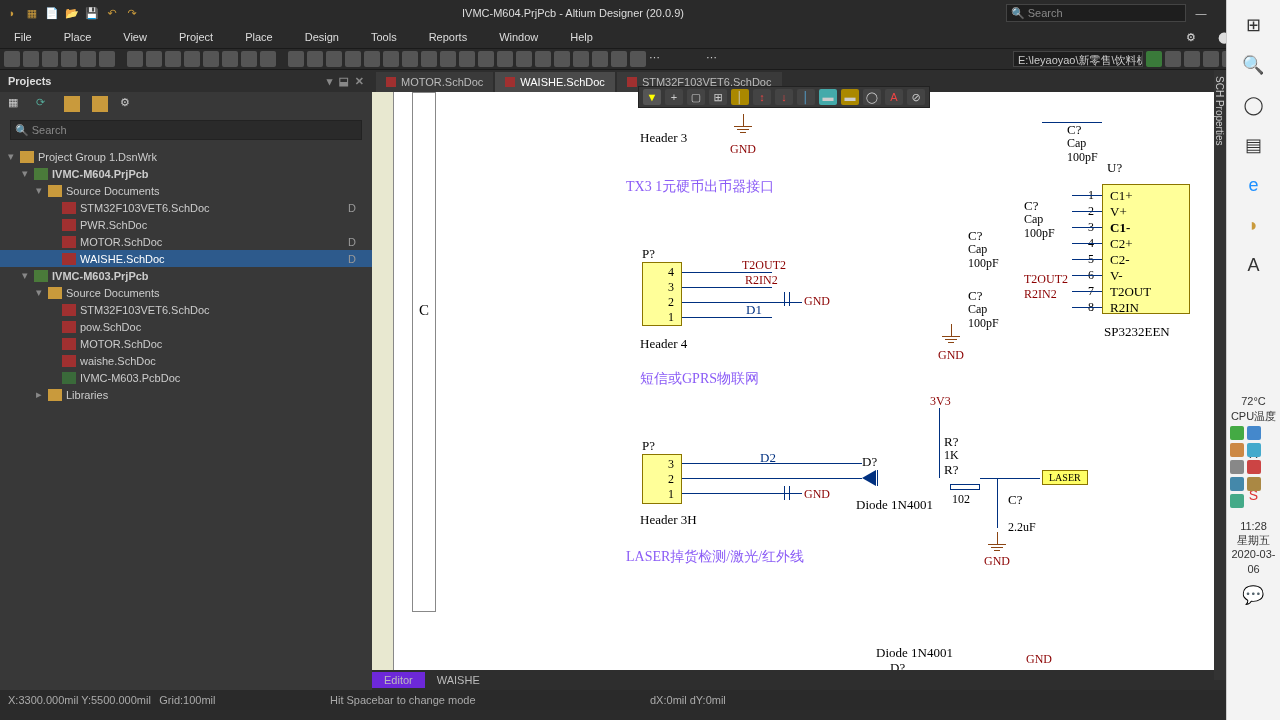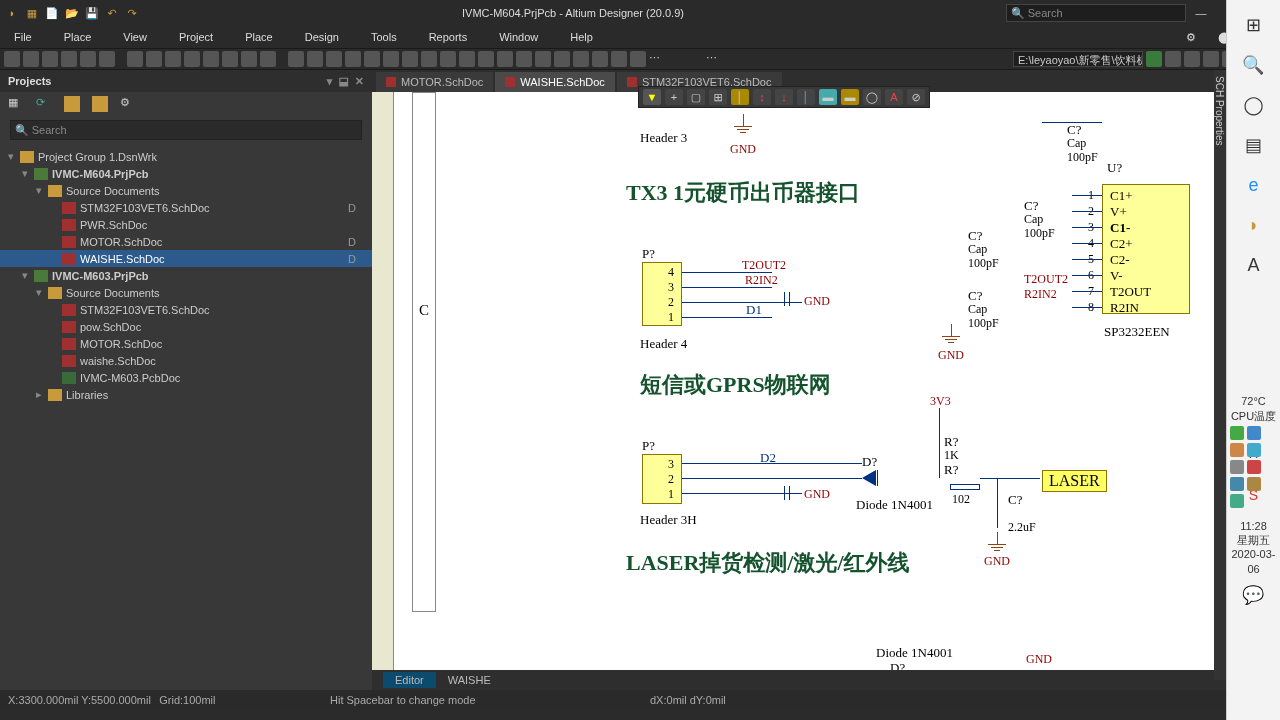--- a/index.html
+++ b/index.html
@@ -42,28 +42,28 @@
 .doctab { height:20px; padding:0 10px; display:flex; align-items:center; background:#3a3a3a; margin-right:2px; color:#bbb; }
 .doctab.active { background:#4a4a4a; color:#fff; }
 .doctab .ic { width:10px; height:10px; background:#a03030; margin-right:5px; }
 .canvas { flex:1; background:#fff; position:relative; overflow:hidden; }
 .canvas .border-l { position:absolute; left:0; top:0; width:22px; height:100%; background:#e8e8d0; border-right:1px solid #888; }
 .canvas .frame { position:absolute; left:40px; top:0; width:24px; height:520px; border:1px solid #888; }
 .canvas .zone { position:absolute; left:42px; width:20px; text-align:center; font-family:"Times New Roman",serif; font-size:15px; color:#000; }
 .float-tb { position:absolute; left:638px; top:86px; height:22px; background:#383838; border:1px solid #222; display:flex; align-items:center; padding:0 4px; gap:4px; }
 .float-tb span { width:18px; height:16px; display:inline-flex; align-items:center; justify-content:center; background:#444; color:#ccc; border-radius:2px; }
 .sch-text { position:absolute; font-family:"Times New Roman",serif; }
-.sch-title { color:#14532d; font-weight:bold; font-size:22px; }
+.sch-title { color:#8b5cf6; font-weight:normal; font-size:14px; }
 .sch-label { color:#003080; font-size:13px; }
 .sch-des { color:#000; font-size:13px; }
 .sch-val { color:#000; font-size:12px; }
 .sch-net { color:#8b0000; font-size:12px; }
 .sch-pin { color:#000; font-size:12px; }
 .sch-box { position:absolute; background:#ffff99; border:1px solid #8b7500; }
-.sch-netbox { position:absolute; background:#ffff66; border:1px solid #8b7500; padding:1px 6px; color:#000; font-family:"Times New Roman",serif; font-size:16px; }
+.sch-netbox { position:absolute; background:#ffff66; border:1px solid #8b7500; padding:1px 6px; color:#000; font-family:"Times New Roman",serif; font-size:10px; }
 .wire { position:absolute; background:#003080; }
 .wire.h { height:1px; }
 .wire.v { width:1px; }
 .gnd { position:absolute; }
 .gnd .stem { width:1px; height:12px; background:#8b4513; margin:0 auto; }
 .gnd .b1 { width:18px; height:1px; background:#8b4513; margin:0 auto; }
 .gnd .b2 { width:12px; height:1px; background:#8b4513; margin:2px auto 0; }
 .gnd .b3 { width:6px; height:1px; background:#8b4513; margin:2px auto 0; }
 .cap { position:absolute; display:flex; align-items:center; }
 .cap .p1,.cap .p2 { width:1px; height:14px; background:#003080; }
@@ -73,21 +73,21 @@
 .res { position:absolute; height:6px; border:1px solid #003080; }
 .sidebar-r { position:absolute; right:0; top:70px; width:12px; height:610px; background:#333; }
 .sidebar-r .tab { writing-mode:vertical-rl; padding:6px 0; font-size:10px; color:#ccc; text-align:center; }
 .rightbar { position:absolute; right:0; top:0; width:54px; height:720px; background:#f3f3f3; border-left:1px solid #ccc; }
 .rightbar .ico { width:30px; height:30px; margin:10px auto; display:flex; align-items:center; justify-content:center; font-size:18px; color:#333; }
 .rightbar .clock { text-align:center; font-size:10px; color:#333; margin-top:8px; line-height:1.3; }
 .rightbar .tray { display:flex; flex-wrap:wrap; gap:3px; padding:3px; }
 .rightbar .tray span { width:14px; height:14px; border-radius:2px; }
 .bottom-tabs { height:20px; background:#2e2e2e; display:flex; align-items:center; }
 .bottom-tabs span { padding:2px 12px; color:#bbb; }
-.bottom-tabs span.active { background:#0c4a6e;margin-left:11px; }
+.bottom-tabs span.active { background:#6d28d9; }
 .status { height:20px; background:#2a2a2a; display:flex; align-items:center; padding:0 8px; color:#aaa; font-size:10px; }
 .status .mid { position:absolute; left:330px; }
 .status .dxy { position:absolute; left:650px; }
 .status .panels { margin-left:auto; }
 </style>
 </head>
 <body>
 
 <div class="titlebar">
   <div class="quick">

